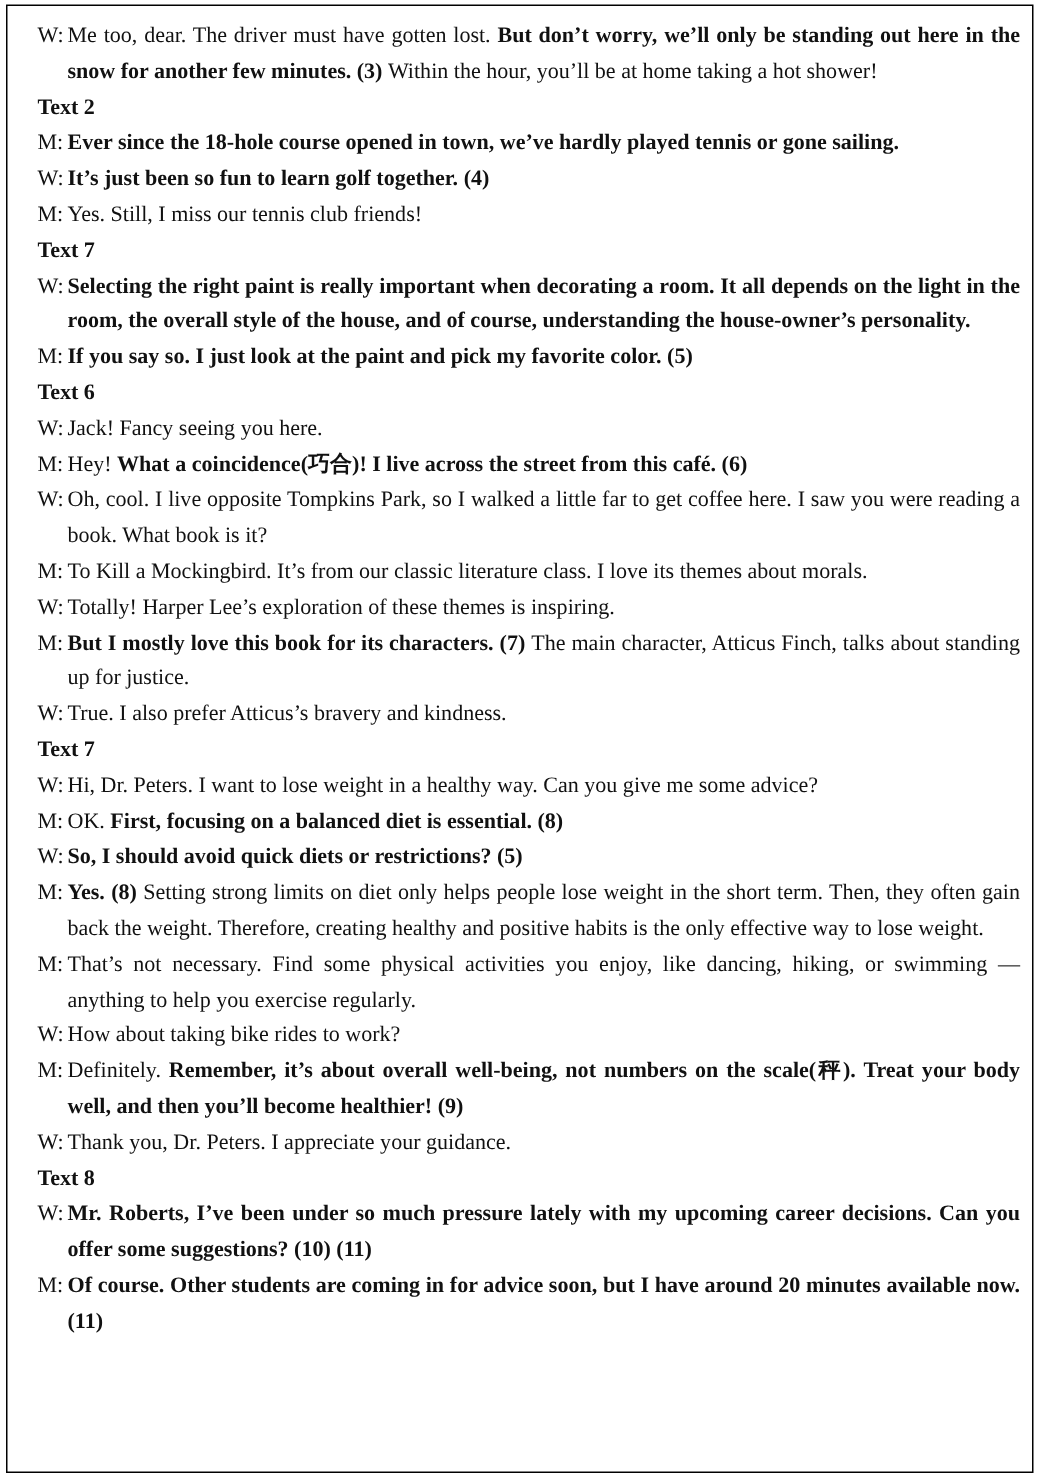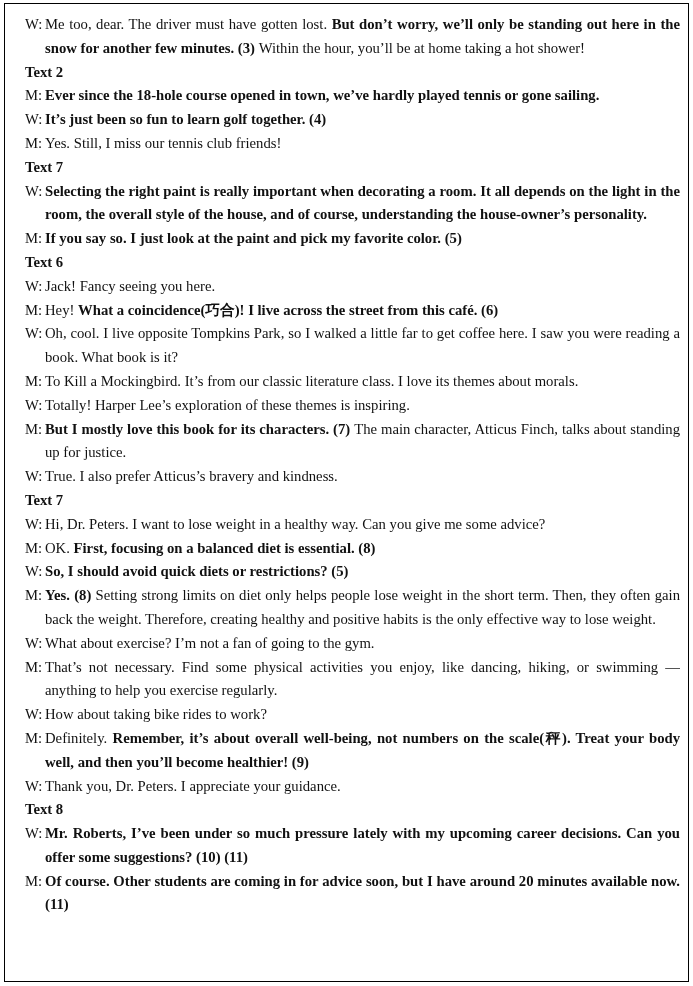--- a/index.html
+++ b/index.html
@@ -69,21 +69,20 @@
       <div class="dialogue-line"><span class="speaker">W:</span><span class="seg">Oh, cool. I live opposite Tompkins Park, so I walked a little far to get coffee here. I saw you were reading a book. What book is it?</span></div>
       <div class="dialogue-line"><span class="speaker">M:</span><span class="seg">To Kill a Mockingbird. It’s from our classic literature class. I love its themes about morals.</span></div>
       <div class="dialogue-line"><span class="speaker">W:</span><span class="seg">Totally! Harper Lee’s exploration of these themes is inspiring.</span></div>
       <div class="dialogue-line"><span class="speaker">M:</span><span class="seg bold">But I mostly love this book for its characters. (7) </span><span class="seg">The main character, Atticus Finch, talks about standing up for justice.</span></div>
       <div class="dialogue-line"><span class="speaker">W:</span><span class="seg">True. I also prefer Atticus’s bravery and kindness.</span></div>
       <div class="header-line">Text 7</div>
       <div class="dialogue-line"><span class="speaker">W:</span><span class="seg">Hi, Dr. Peters. I want to lose weight in a healthy way. Can you give me some advice?</span></div>
       <div class="dialogue-line"><span class="speaker">M:</span><span class="seg">OK. </span><span class="seg bold">First, focusing on a balanced diet is essential. (8)</span></div>
       <div class="dialogue-line"><span class="speaker">W:</span><span class="seg bold">So, I should avoid quick diets or restrictions? (5)</span></div>
       <div class="dialogue-line"><span class="speaker">M:</span><span class="seg bold">Yes. (8) </span><span class="seg">Setting strong limits on diet only helps people lose weight in the short term. Then, they often gain back the weight. Therefore, creating healthy and positive habits is the only effective way to lose weight.</span></div>
-      <div class="dialogue-line"><span class="speaker">W:</span><span class="seg">What about exercise? I’m not a fan of going to the gym.</span></div>
       <div class="dialogue-line"><span class="speaker">M:</span><span class="seg">That’s not necessary. Find some physical activities you enjoy, like dancing, hiking, or swimming — anything to help you exercise regularly.</span></div>
       <div class="dialogue-line"><span class="speaker">W:</span><span class="seg">How about taking bike rides to work?</span></div>
       <div class="dialogue-line"><span class="speaker">M:</span><span class="seg">Definitely. </span><span class="seg bold">Remember, it’s about overall well-being, not numbers on the scale(秤). Treat your body well, and then you’ll become healthier! (9)</span></div>
       <div class="dialogue-line"><span class="speaker">W:</span><span class="seg">Thank you, Dr. Peters. I appreciate your guidance.</span></div>
       <div class="header-line">Text 8</div>
       <div class="dialogue-line"><span class="speaker">W:</span><span class="seg bold">Mr. Roberts, I’ve been under so much pressure lately with my upcoming career decisions. Can you offer some suggestions? (10) (11)</span></div>
       <div class="dialogue-line"><span class="speaker">M:</span><span class="seg bold">Of course. Other students are coming in for advice soon, but I have around 20 minutes available now. (11)</span></div>
     </div>
 </div>
 

